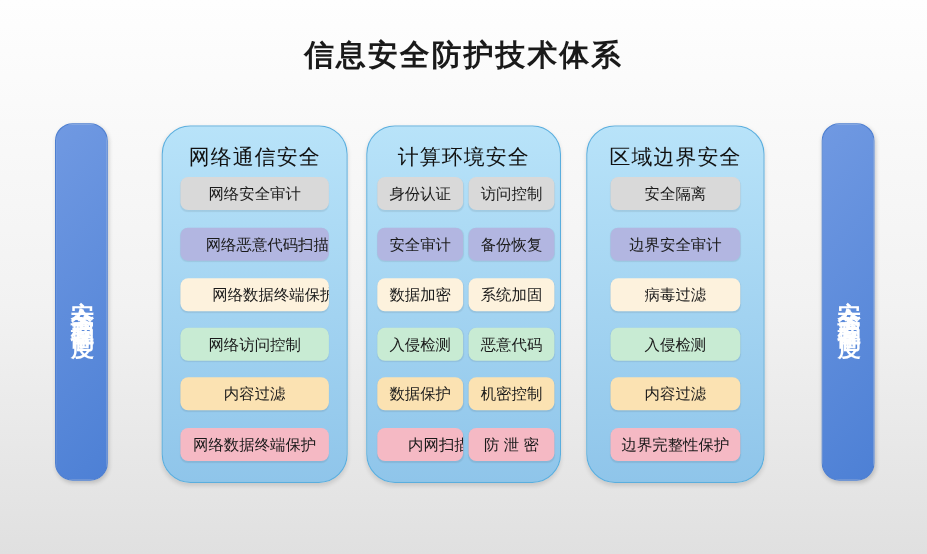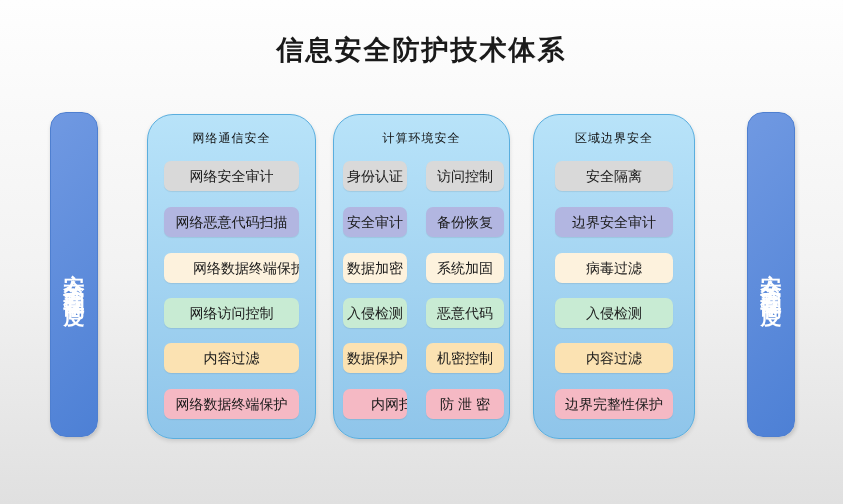--- a/index.html
+++ b/index.html
@@ -39,49 +39,49 @@
     border-radius:26px;
     background:linear-gradient(to bottom,var(--panel-top) 0%,var(--panel-bottom) 100%);
     border:1.5px solid var(--panel-border);
     box-shadow:0 2px 4px rgba(0,0,0,0.12);
   }
   .panel-1{left:147px;width:169px;}
   .panel-2{left:333px;width:177px;}
   .panel-3{left:533px;width:162px;}
   .panel-title{
     position:absolute;top:15px;left:0;width:100%;
-    text-align:center;font-size:12px;letter-spacing:1px;color:#111111;
+    text-align:center;font-size:19px;letter-spacing:1px;color:#111111;
   }
   .chip{
     position:absolute;height:30px;line-height:30px;
     border-radius:7px;text-align:center;
     font-size:14px;color:#1a1a1a;white-space:nowrap;
     box-shadow:0 1px 1px rgba(0,0,0,0.08);
     overflow:hidden;
   }
   .r0{top:46px;} .r1{top:92px;} .r2{top:138px;}
   .r3{top:183px;} .r4{top:228px;} .r5{top:274px;}
   .panel-1 .chip{left:16px;right:16px;}
   .panel-3 .chip{left:21px;right:21px;}
-  .panel-2 .chip.cl{left:9px;width:64px;}
+  .panel-2 .chip.cl{left:9px;width:78px;}
   .panel-2 .chip.cr{left:92px;width:78px;}
 </style>
 </head>
 <body>
 
 <div class="main-title">信息安全防护技术体系</div>
 
 <div class="vbar left">
   <span class="vtext">安全管理制度</span>
 </div>
 
 <section class="panel panel-1">
   <div class="panel-title">网络通信安全</div>
   <div class="chip r0" style="background: rgb(217, 217, 217);">网络安全审计</div>
-  <div class="chip r1" style="background: rgb(178, 182, 225);">网络恶意代码扫描</div>
+  <div class="chip r1" style="background: rgb(178, 182, 225); text-align: right;">网络恶意代码扫描</div>
   <div class="chip r2" style="background: rgb(253, 242, 221); padding-left: 29px;">网络数据终端保护</div>
   <div class="chip r3" style="background: rgb(200, 235, 211);">网络访问控制</div>
   <div class="chip r4" style="background: rgb(251, 226, 178);">内容过滤</div>
   <div class="chip r5" style="background: rgb(245, 185, 196);">网络数据终端保护</div>
 </section>
 
 <section class="panel panel-2">
   <div class="panel-title">计算环境安全</div>
   <div class="chip cl r0" style="background: rgb(217, 217, 217);">身份认证</div>
   <div class="chip cr r0" style="background: rgb(217, 217, 217);">访问控制</div>

